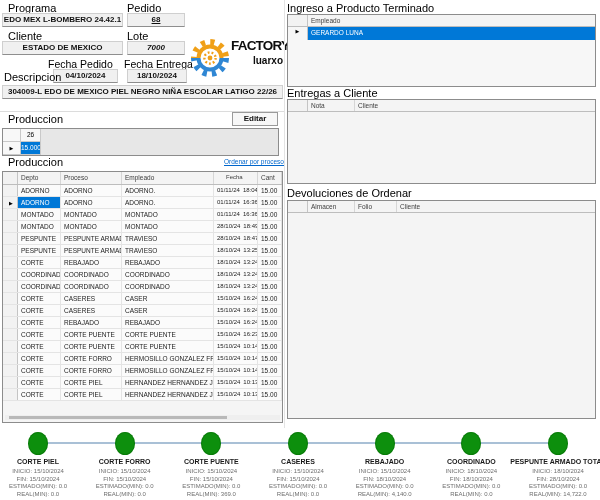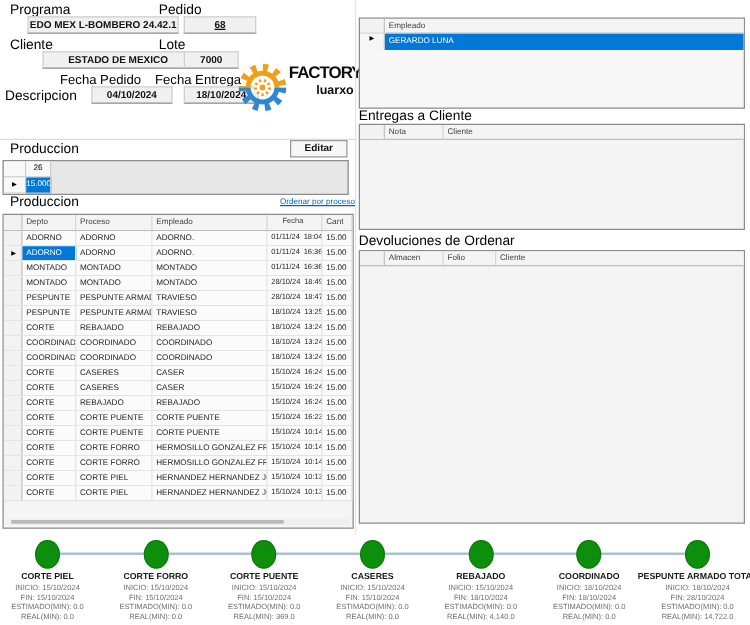--- a/index.html
+++ b/index.html
@@ -3,24 +3,24 @@
 <meta charset="utf-8">
 <style>
   * { margin:0; padding:0; box-sizing:border-box; }
   html,body { background:#fff; }
   body { font-family:"Liberation Sans", sans-serif; }
   #app { position:relative; width:600px; height:500px; background:#ffffff; overflow:hidden; }
 
   .lbl { position:absolute; font-size:11px; font-weight:normal; color:#000; white-space:nowrap; }
   .field { position:absolute; height:14px; background:#f0f0f0; border:1px solid #cfcfcf;
            border-bottom-color:#8e8e8e; text-align:center; font-weight:bold; font-size:8px;
-           line-height:12px; color:#111; overflow:hidden; white-space:nowrap;margin-left:20px; }
-
-  
-  #logo { position:absolute; left:190px; top:44px; width:94px; height:56px; }
+           line-height:12px; color:#111; overflow:hidden; white-space:nowrap; }
+
+  
+  #logo { position:absolute; left:190px; top:32px; width:94px; height:56px; }
   #logo .gear { position:absolute; left:0; top:0; }
   #logo .brand { position:absolute; left:41px; top:6px; width:52px; font-size:13.5px; font-weight:800;
                  letter-spacing:-0.8px; color:#0d0d0d; text-align:left; }
   #logo .sub { position:absolute; left:41px; top:23px; width:52px; font-size:10px; font-weight:bold;
                color:#0d0d0d; text-align:right; }
 
   .sep-h { position:absolute; left:0; top:111px; width:285px; height:1px; background:#dcdcdc; }
   .sep-v { position:absolute; left:284px; top:0; width:1px; height:428px; background:#e4e4e4; }
 
   .btn { position:absolute; background:#f7f7f7; border:1px solid #9a9a9a; font-size:8px; font-weight:bold;
@@ -81,32 +81,33 @@
 
 <div id="app">
 
   <div class="lbl" style="left:8px; top:2px;">Programa</div>
   <div class="field" style="left:2px; top:13px; width:121px;">EDO MEX L-BOMBERO 24.42.1</div>
 
   <div class="lbl" style="left:127px; top:2px;">Pedido</div>
   <div class="field" style="left:127px; top:13px; width:58px;text-decoration:underline;">68</div>
 
   <div class="lbl" style="left:8px; top:30px;">Cliente</div>
-  <div class="field" style="left:14px; top:41px; width:121px;">ESTADO DE MEXICO</div>
+  <div class="field" style="left:2px; top:41px; width:121px;">ESTADO DE MEXICO</div>
 
   <div class="lbl" style="left:127px; top:30px;">Lote</div>
-  <div class="field" style="left:127px; top:41px; width:44px;">7000</div>
+  <div class="field" style="left:127px; top:41px; width:58px;font-style:italic;">7000</div>
 
   <div class="lbl" style="left:48px; top:58px; font-size:10.5px;text-align:right;">Fecha Pedido</div>
   <div class="field" style="left:53px; top:69px; width:65px;">04/10/2024</div>
 
   <div class="lbl" style="left:124px; top:58px; font-size:10.5px;">Fecha Entrega</div>
   <div class="field" style="left:127px; top:69px; width:60px;">18/10/2024</div>
 
   <div class="lbl" style="left:4px; top:71px;">Descripcion</div>
+  <div class="field" style="left:2px; top:85px; width:281px;">304009-L EDO DE MEXICO PIEL NEGRO NIÑA ESCOLAR LATIGO 22/26</div>
 
   <div id="logo">
     <svg class="gear" width="40" height="52" viewBox="0 0 40 52">
       <defs>
         <clipPath id="topHalf">
             <rect x="0" y="0" width="40" height="26"></rect>
           </clipPath>
         <clipPath id="botHalf">
             <rect x="0" y="26" width="40" height="26"></rect>
           </clipPath>
@@ -300,20 +301,21 @@
           <div class="pcell c3">HERNANDEZ HERNANDEZ JOSE LUIS</div>
           <div class="pcell c4">15/10/24 10:13</div>
           <div class="pcell c5">15.00</div>
         </div>
       </div>
     <div id="prod-scroll">
       <div id="prod-thumb"></div>
     </div>
   </div>
 
+  <div class="lbl" style="left:287px; top:2px;">Ingreso a Producto Terminado</div>
   <div class="grid" id="ing-grid">
     <div class="ghdr" style="height:12px;">
       <div class="hcell w-rowhdr rowhdr-col"></div>
       <div class="hcell h-fill">Empleado</div>
     </div>
     <div>
         <div class="rrow">
           <div class="r0 cur-arrow">▶</div>
           <div class="rfill" style="background: rgb(0, 120, 215); color: rgb(255, 255, 255);">GERARDO LUNA</div>
         </div>

